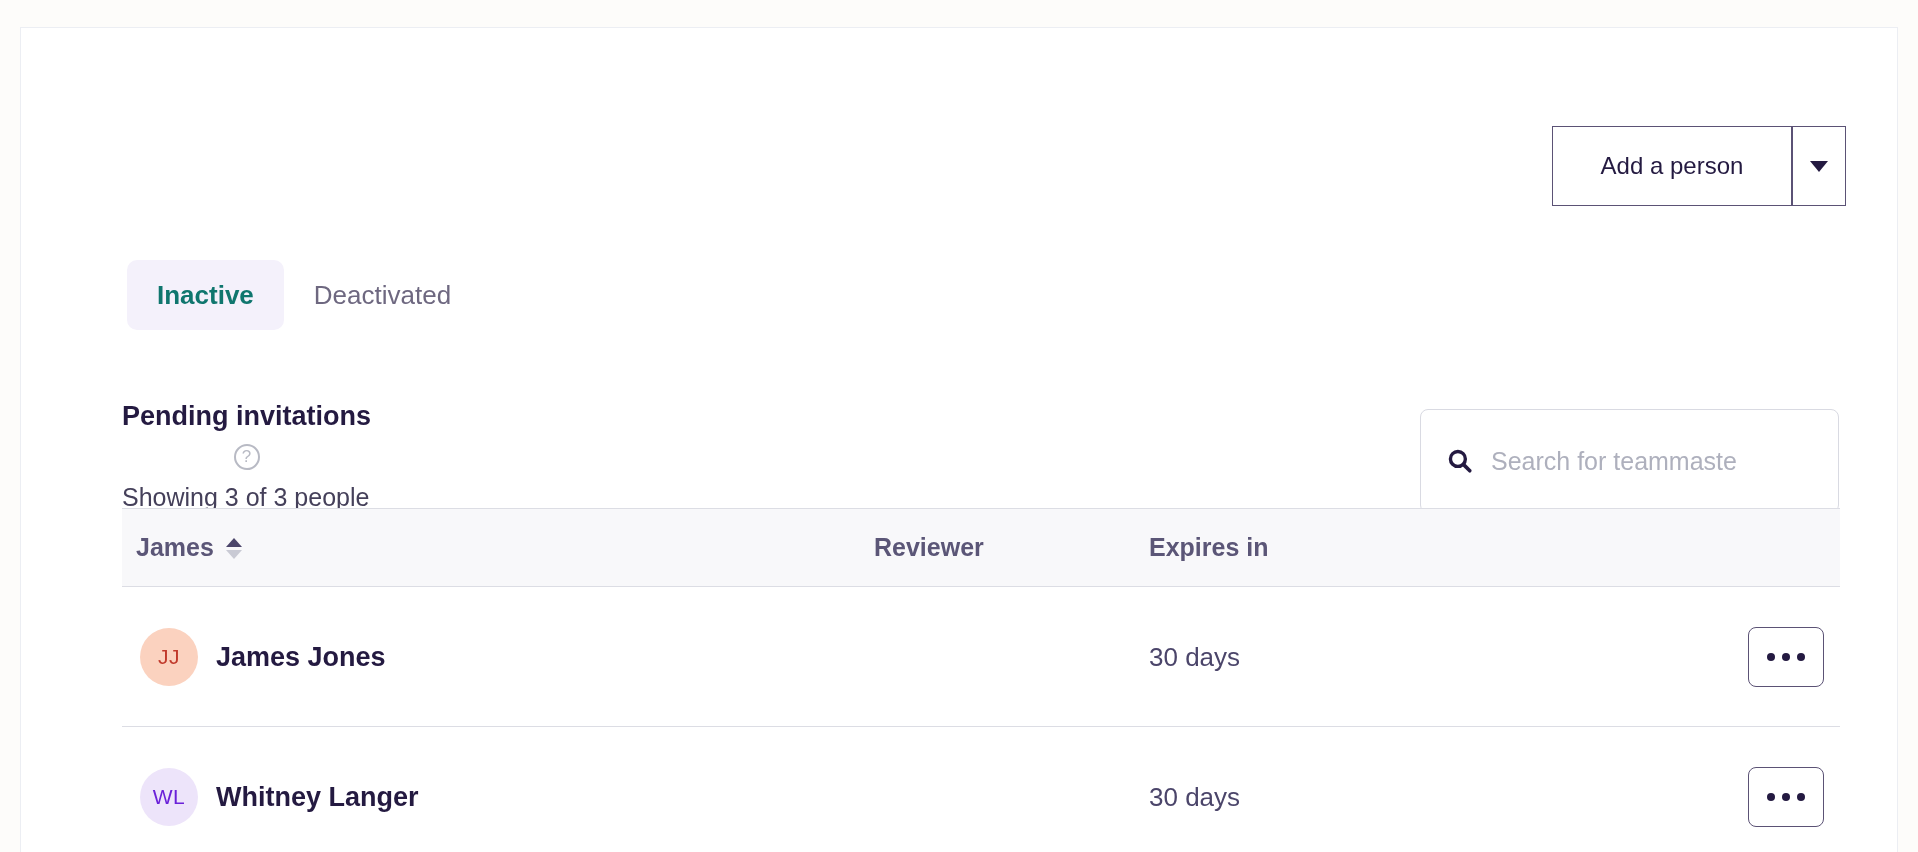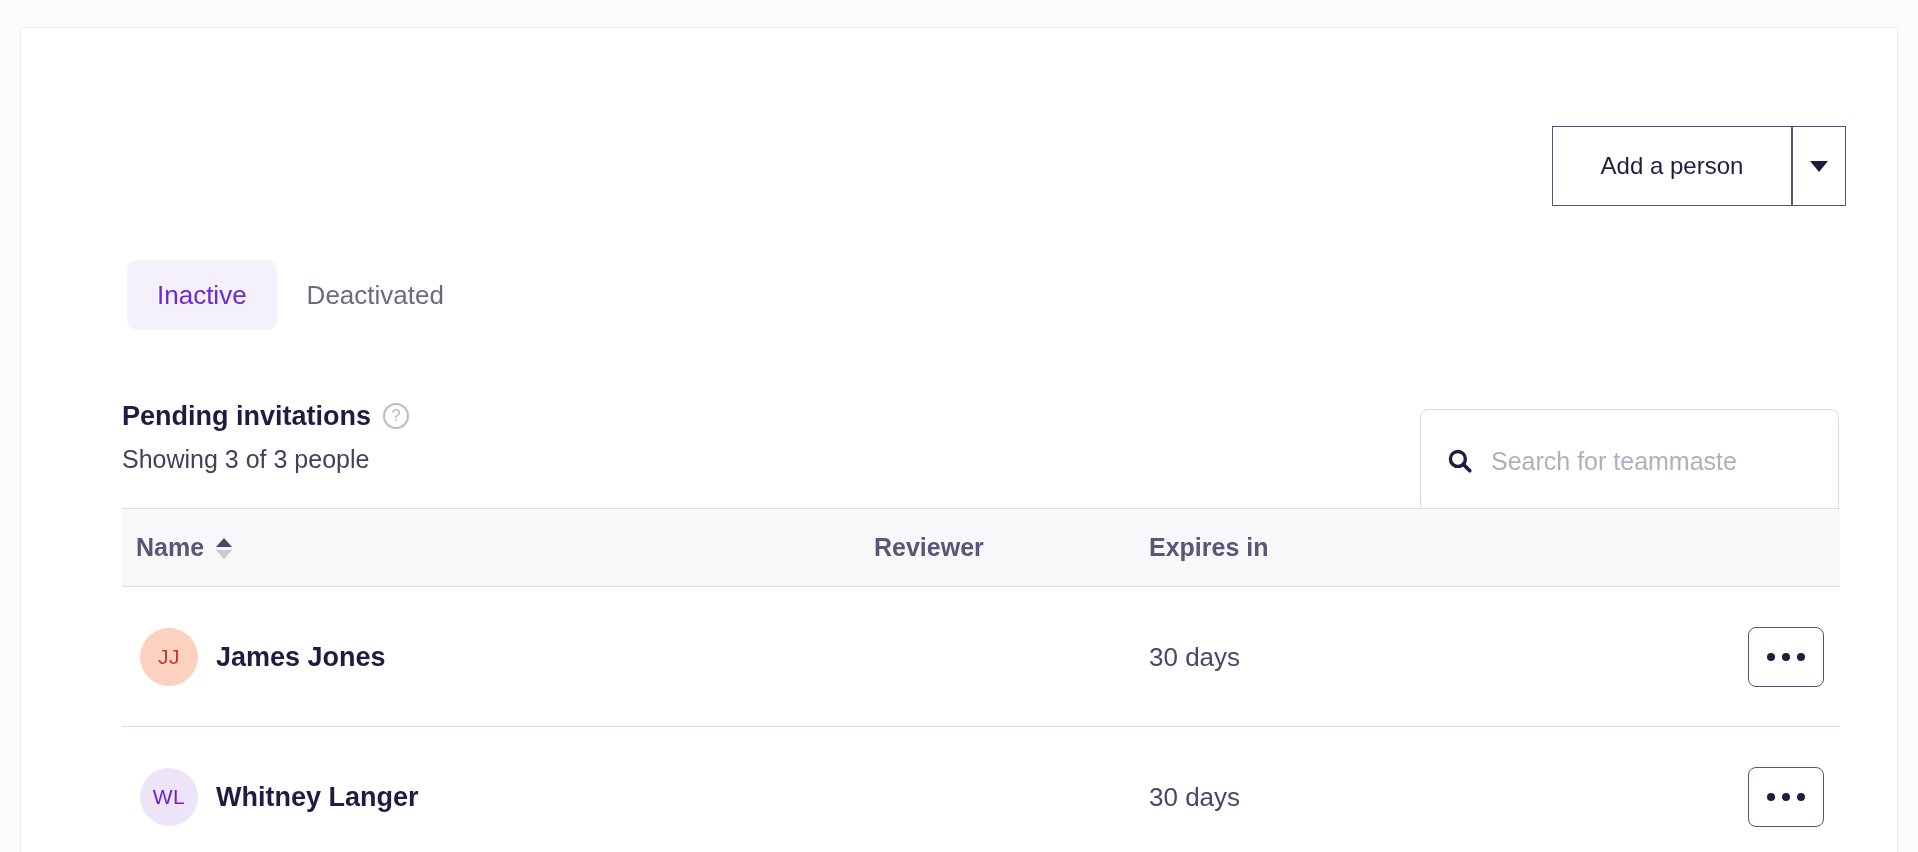--- a/index.html
+++ b/index.html
@@ -107,34 +107,35 @@
     padding: 20px 30px;
     border-radius: 10px;
     background: transparent;
     border: none;
     font-family: "Liberation Sans", sans-serif;
     cursor: pointer;
     white-space: nowrap;
   }
   .tab.is-active {
     background: #f4f1fb;
-    color: #6d28d9;
-    font-weight: 400;
+    color: #0f766e;
+    font-weight: 700;
   }
 
   
   .section-head-left {
     position: absolute;
     left: 101px;
     top: 372px;
   }
   .section-title-row {
     display: flex;
     align-items: center;
     gap: 12px;
+    flex-direction: column;
   }
   .section-title {
     font-size: 27px;
     line-height: 32px;
     font-weight: 700;
     color: #241a41;
     white-space: nowrap;
   }
   .help-icon {
     width: 26px;
@@ -366,21 +367,21 @@
         <line x1="15.1" y1="15.1" x2="20.4" y2="20.4" stroke="#241a41" stroke-width="3.1" stroke-linecap="round"></line>
       </svg>
     </span>
     <input class="search-input" type="text" placeholder="Search for teammaste" style="">
   </div>
 
   <div class="people-table">
 
     <div class="thead">
       <div class="th th-name">
-        <span>Name</span>
+        <span>James</span>
         <span class="sort-arrows">
           <span class="sort-up"></span>
           <span class="sort-down"></span>
         </span>
       </div>
       <div class="th th-review">Reviewer</div>
       <div class="th th-expire">Expires in</div>
     </div>
 
     <div class="trow">

